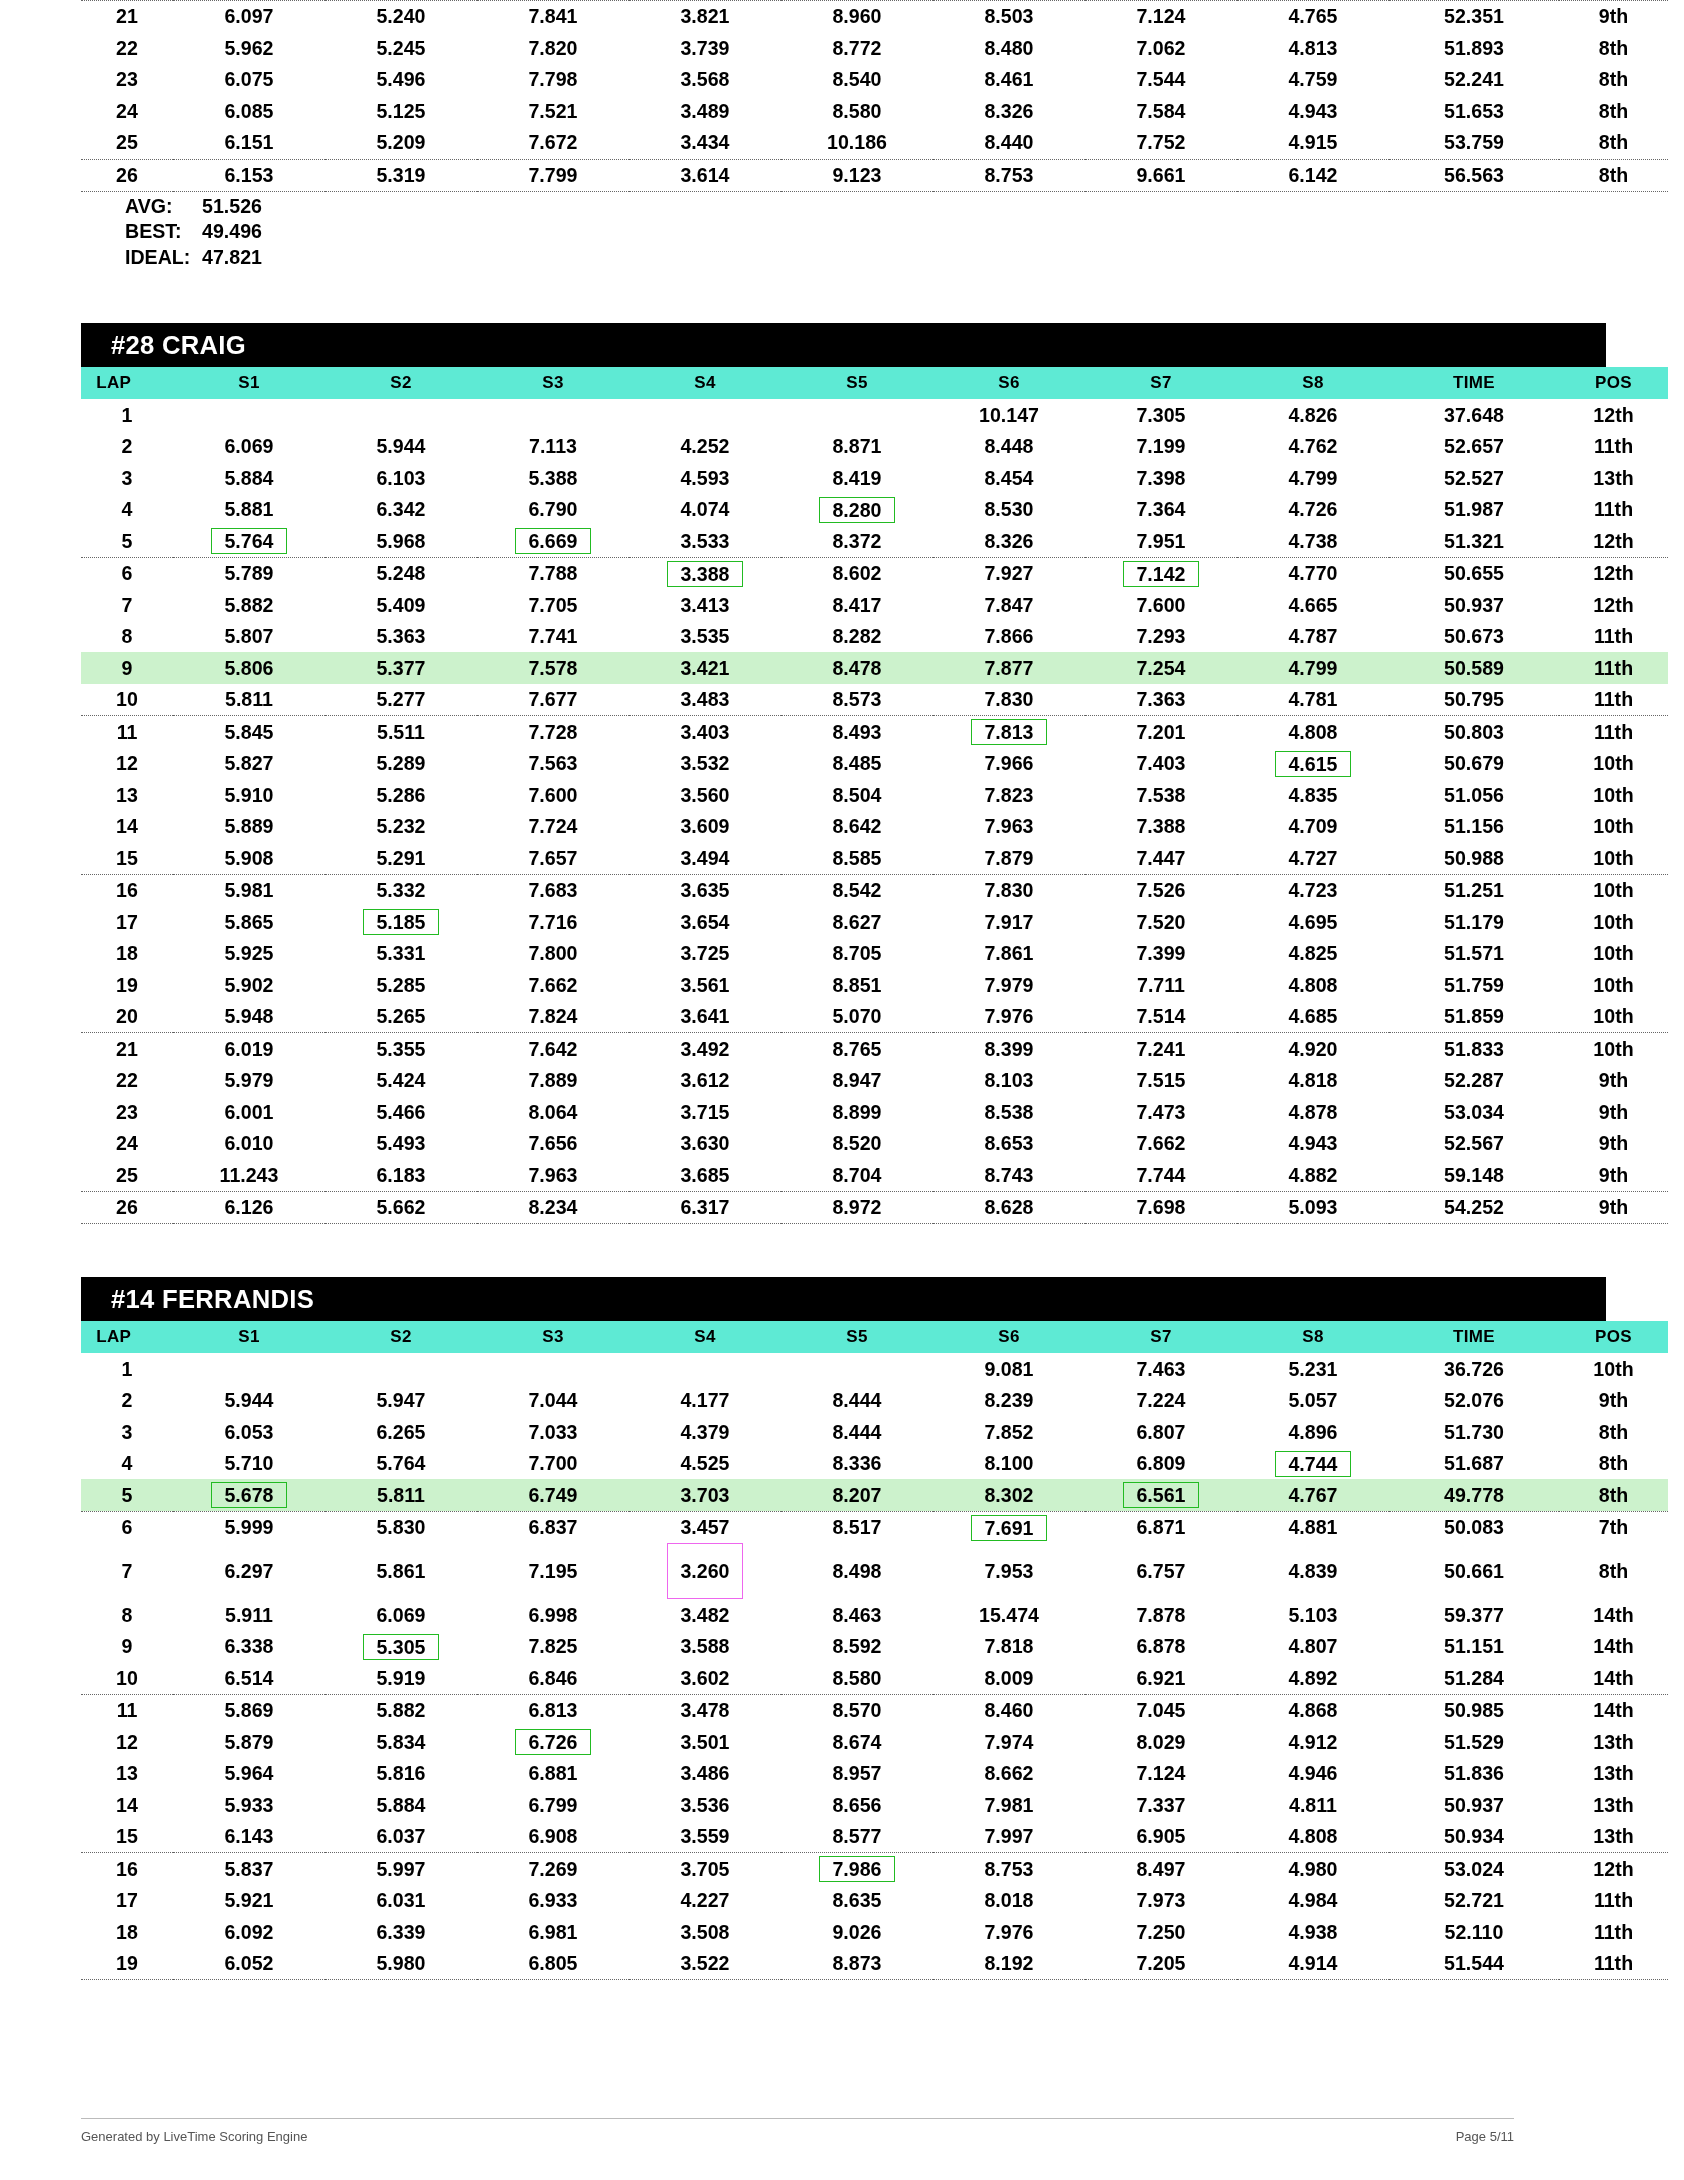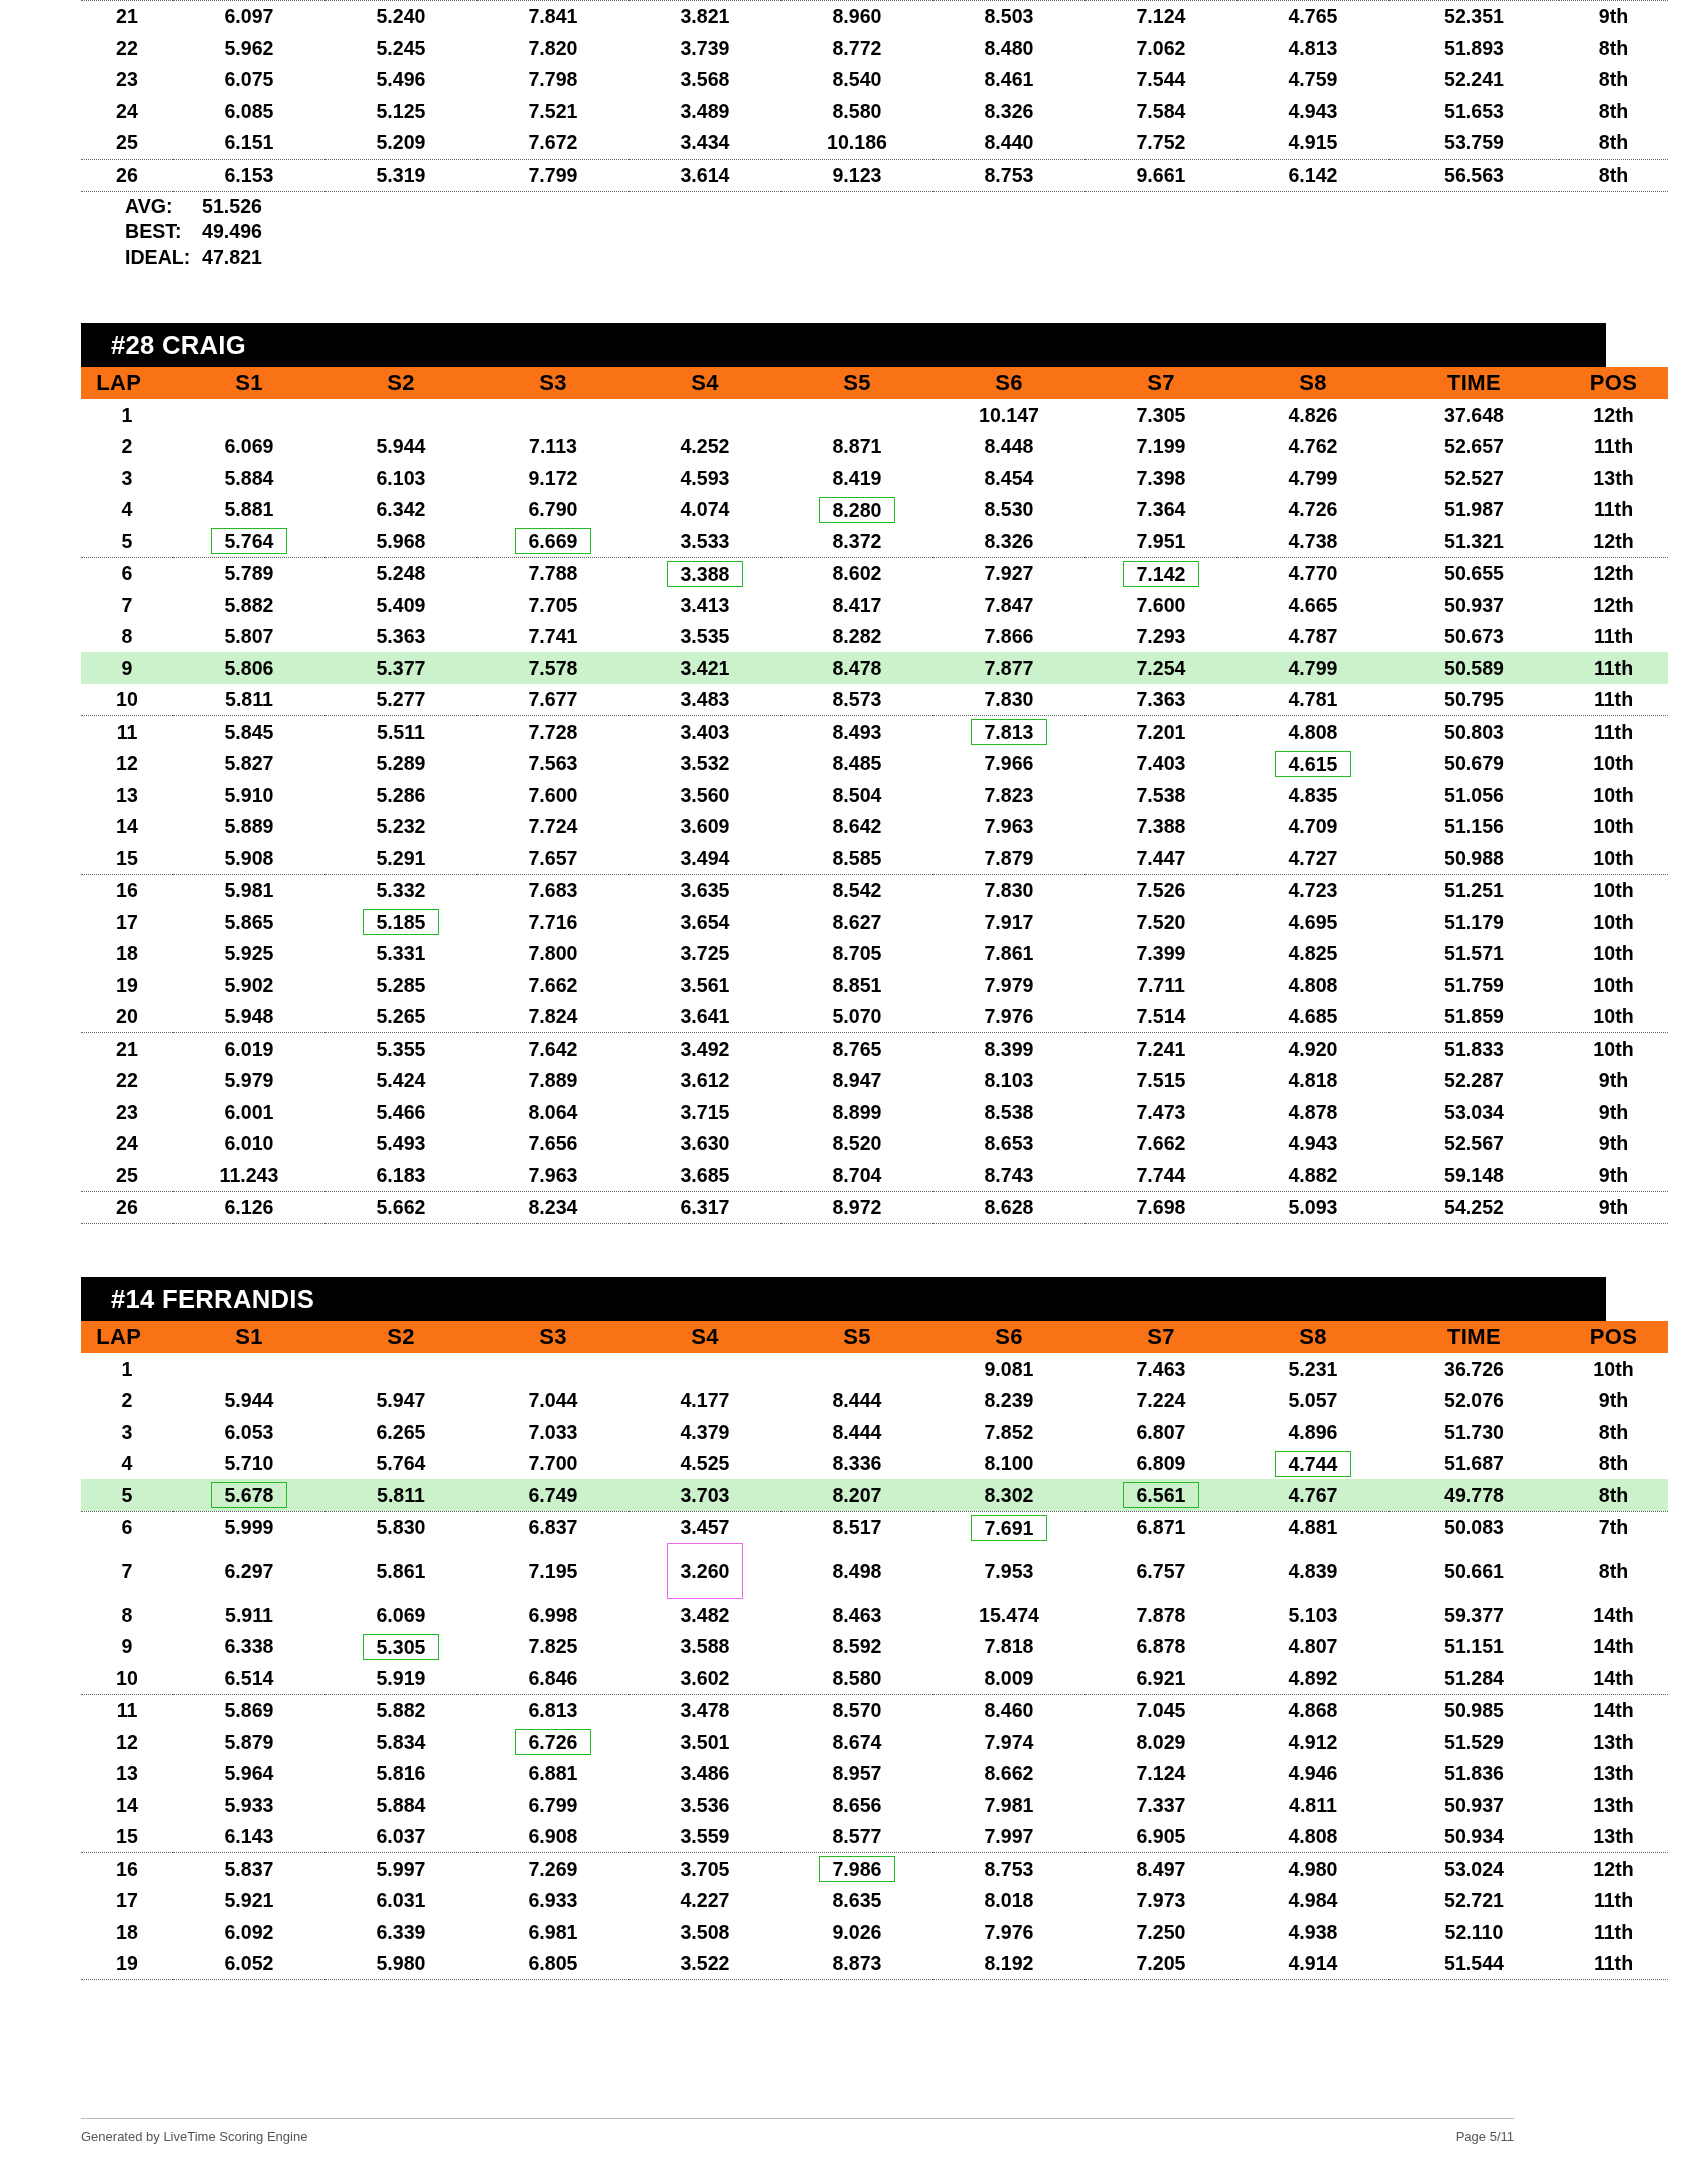--- a/index.html
+++ b/index.html
@@ -50,22 +50,22 @@
     font-weight: bold;
     height: 44px;
     line-height: 44px;
     padding-left: 30px;
     letter-spacing: 0.3px;
     width: 1525px;
     box-sizing: border-box;
   }
   
   tr.head td {
-    background: #f97316;
-    font-size: 22px;
+    background: #5eead4;
+    font-size: 17px;
     height: 32px;
     letter-spacing: 0.3px;
   }
   tr.head td.lap-h { text-align: left; padding-left: 15.3px; }
 
   
   tr.sep td {
     border-bottom: 1.7px dotted #666666;
   }
   tr.topsep td {
@@ -303,21 +303,21 @@
               <td>8.448</td>
               <td>7.199</td>
               <td>4.762</td>
               <td>52.657</td>
               <td>11th</td>
             </tr>
             <tr>
               <td class="lapnum">3</td>
               <td>5.884</td>
               <td>6.103</td>
-              <td>9.172</td>
+              <td>5.388</td>
               <td>4.593</td>
               <td>8.419</td>
               <td>8.454</td>
               <td>7.398</td>
               <td>4.799</td>
               <td>52.527</td>
               <td>13th</td>
             </tr>
             <tr>
               <td class="lapnum">4</td>

